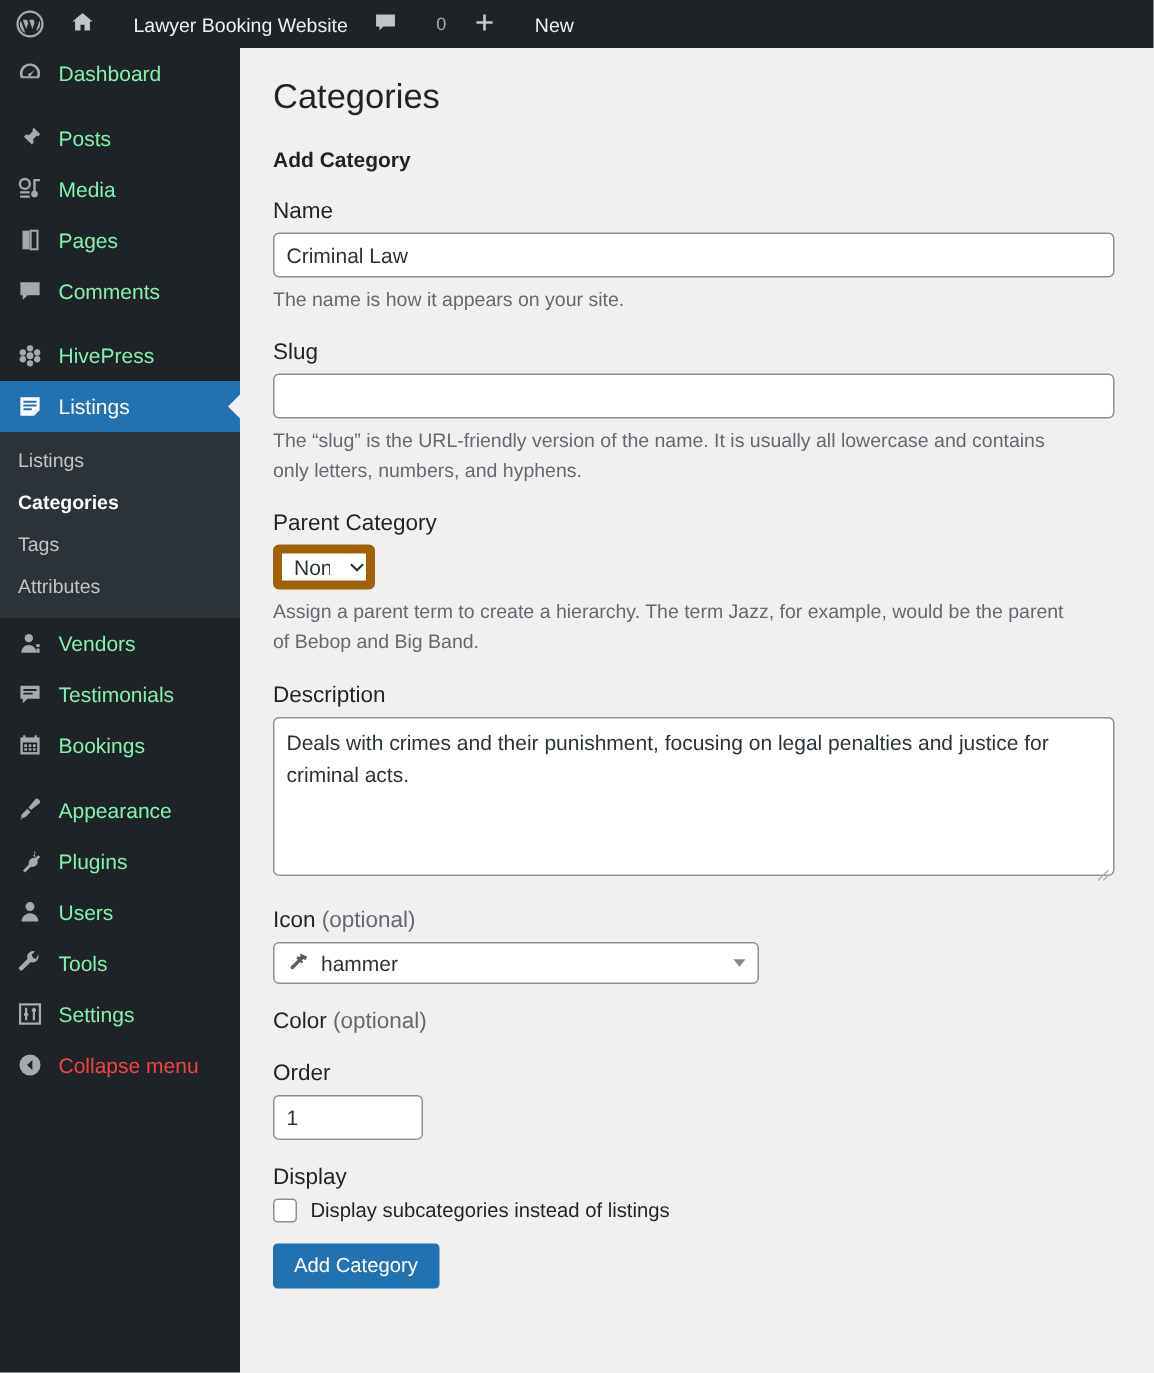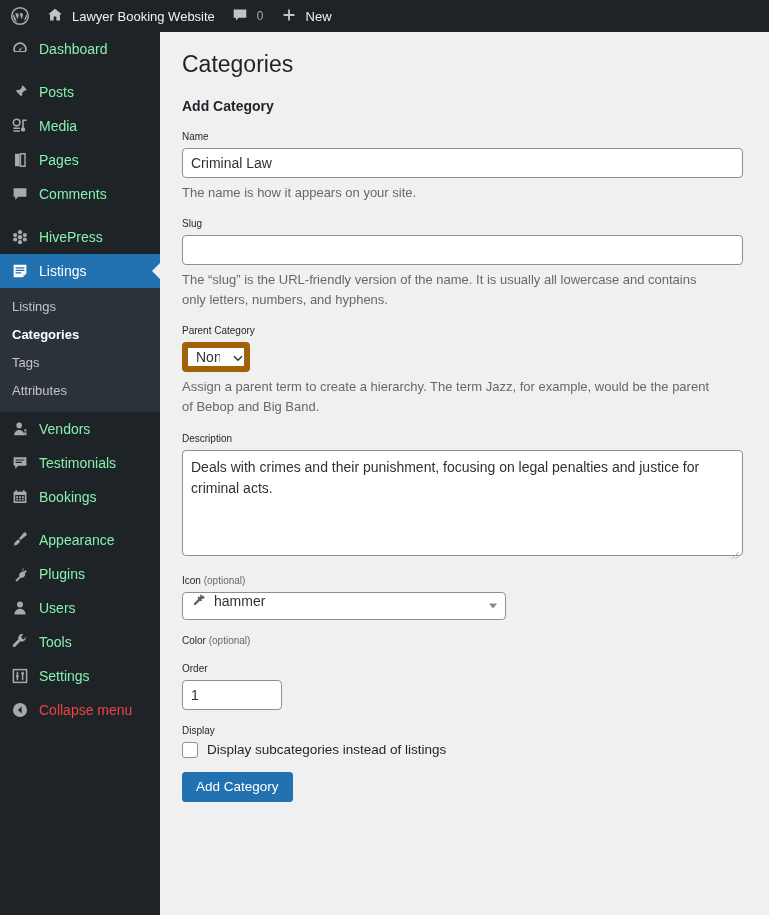--- a/index.html
+++ b/index.html
@@ -14,21 +14,21 @@
   
   #adminbar {
     position: absolute; top: 0; left: 0;
     width: 769px; height: 32px;
     background: #1d2327;
     display: flex; align-items: center;
     color: #f0f0f1;
     font-size: 13px;
   }
   .ab-item {
-    display: flex; align-items: center; gap: 6px;
+    display: flex; align-items: center; gap: 23px;
     height: 32px; padding: 0 8px;
     color: #f0f0f1; white-space: nowrap;
   }
   .ab-item.first { padding-left: 10px; }
   .ab-count { color: #a7aaad; font-size: 12px; }
 
   
   #sidebar {
     position: absolute; top: 32px; left: 0;
     width: 160px; height: 883px;
@@ -87,21 +87,21 @@
     line-height: 1.3;
   }
   h2.section-title {
     font-size: 14px; font-weight: bold;
     color: #1d2327;
     margin: 0 0 16px 0;
   }
   .field { margin-bottom: 14px; }
   .field-label {
     display: block;
-    font-size: 10px;
+    font-size: 15px;
     color: #1d2327;
     margin-bottom: 4px;
     line-height: 1.4;
   }
   .opt { color: #646970; }
   .desc {
     font-size: 13px;
     color: #646970;
     line-height: 1.55;
     margin: 5px 0 0 0;
@@ -155,21 +155,21 @@
   }
   #parent-select { width: 68px; }
 
   
   .icon-select {
     position: relative;
     width: 324px; height: 28px;
     background: #fff;
     border: 1px solid #8c8f94;
     border-radius: 4px;
-    display: flex; align-items: flex-start;
+    display: flex; align-items: center;
     padding: 0 8px;
     gap: 7px;
   }
   .icon-select .val {
     font-size: 14px; color: #2c3338;
   }
   .icon-select .s2-arrow {
     position: absolute; right: 8px; top: 50%;
     transform: translateY(-50%);
     width: 0; height: 0;

